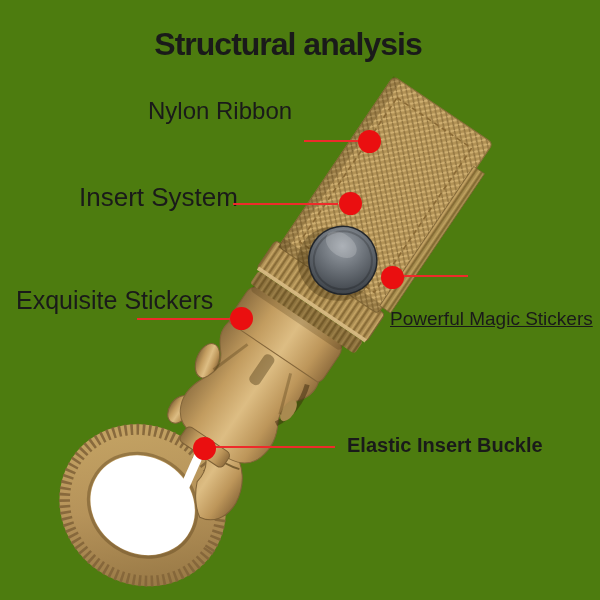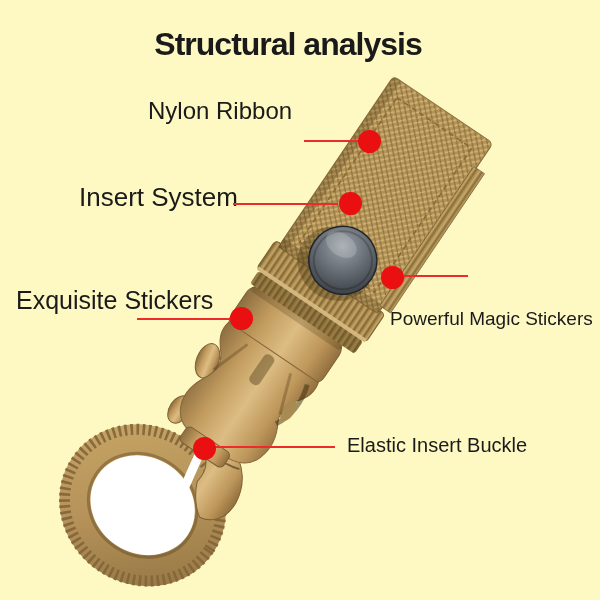--- a/index.html
+++ b/index.html
@@ -2,21 +2,21 @@
 <html style="--accent-red: #ea0f10; --line-red: #ee2b2b; --text: #1a1a1a; --background: #ffffff; --webbing-tan: #b29255; --plastic-tan: #c8a261; --metal-gray: #5d6670;"><head>
 <meta charset="utf-8">
 <style>
   html, body { margin: 0; padding: 0; }
   body {
     width: 600px; height: 600px; overflow: hidden;
     background: #ffffff;
     font-family: "Liberation Sans", sans-serif;
   }
   .stage {
-    position: relative; width: 600px; height: 600px; background: #fef9c3;
+    position: relative; width: 600px; height: 600px; background: #4d7c0f;
   }
   .page-title {
     position: absolute; left: 118px; top: 26px; width: 340px;
     text-align: center;
     font-size: 32px; font-weight: 700; letter-spacing: -1px;
     color: var(--text, #161616);
   }
   .product-svg { position: absolute; left: 0; top: 0; z-index: 1; }
   .annot-label {
     position: absolute; z-index: 3;
@@ -37,25 +37,25 @@
   .dot-nylon     { left: 358px; top: 130px; }
 
   .lbl-molle     { left: 79px;  top: 182px; font-size: 26px; }
   .ln-molle      { left: 233px; top: 203px; width: 105px; }
   .dot-molle     { left: 339px; top: 192px; }
 
   .lbl-fastener  { left: 16px;  top: 286px; font-size: 25px; }
   .ln-fastener   { left: 137px; top: 318px; width: 93px; }
   .dot-fastener  { left: 230px; top: 307px; }
 
-  .lbl-stickers  { left: 390px; top: 308px; font-size: 19px; }
+  .lbl-stickers  { left: 390px; top: 308px; font-size: 19px; text-decoration: underline; }
   .ln-stickers   { left: 402px; top: 275px; width: 66px; }
   .dot-stickers  { left: 381px; top: 266px; }
 
-  .lbl-elastic   { left: 347px; top: 434px; font-size: 20px; }
+  .lbl-elastic   { left: 347px; top: 434px; font-size: 20px; font-weight: bold; }
   .ln-elastic    { left: 214px; top: 446px; width: 121px; }
   .dot-elastic   { left: 193px; top: 437px; }
 </style>
 </head>
 <body>
 
 <div class="stage">
 
   <div class="page-title">Structural analysis</div>
 

